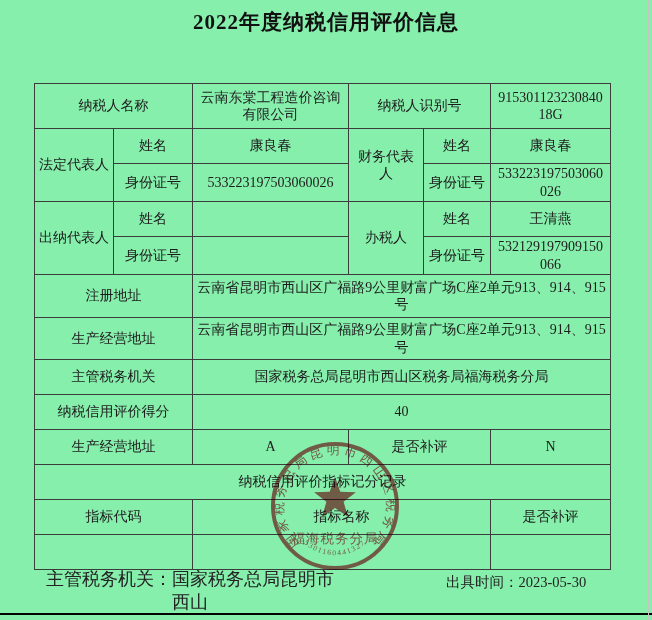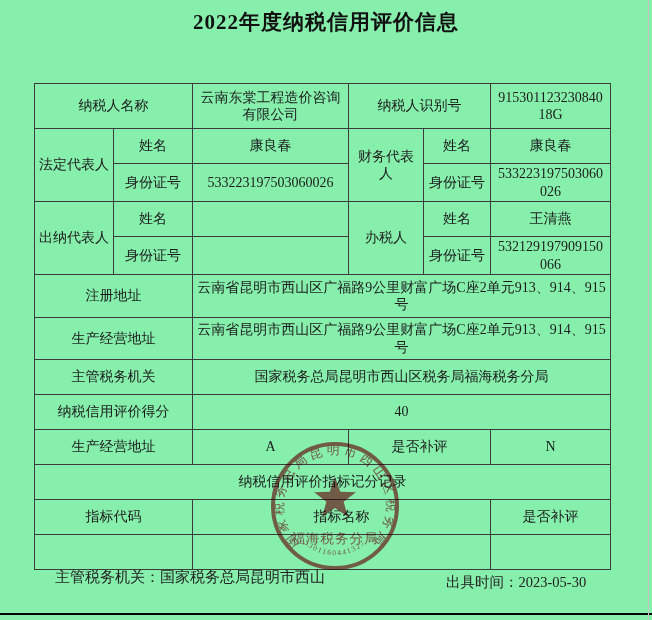--- a/index.html
+++ b/index.html
@@ -52,21 +52,21 @@
     mix-blend-mode: multiply;
     opacity: 0.82;
     pointer-events: none;
   }
   
   .footer-left {
     position: absolute;
     left: 40px; top: 568px;
     width: 300px;
     text-align: center;
-    font-size: 15px;
+    font-size: 18px;
     line-height: 1.28;
     color: #222;
   }
   .footer-right {
     position: absolute;
     left: 402px; top: 573px;
     font-size: 14.5px;
     color: #222;
     white-space: nowrap;
     margin-left: 44px;

